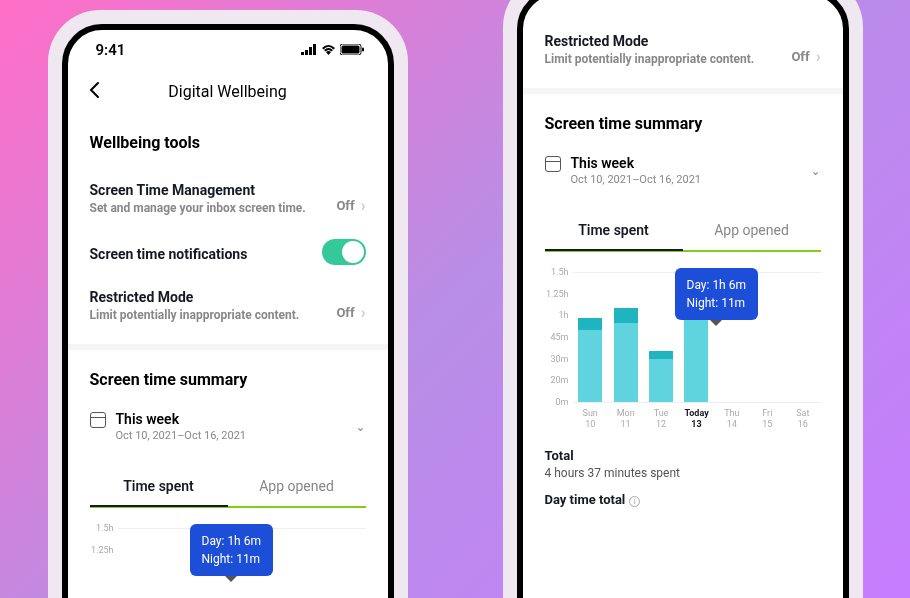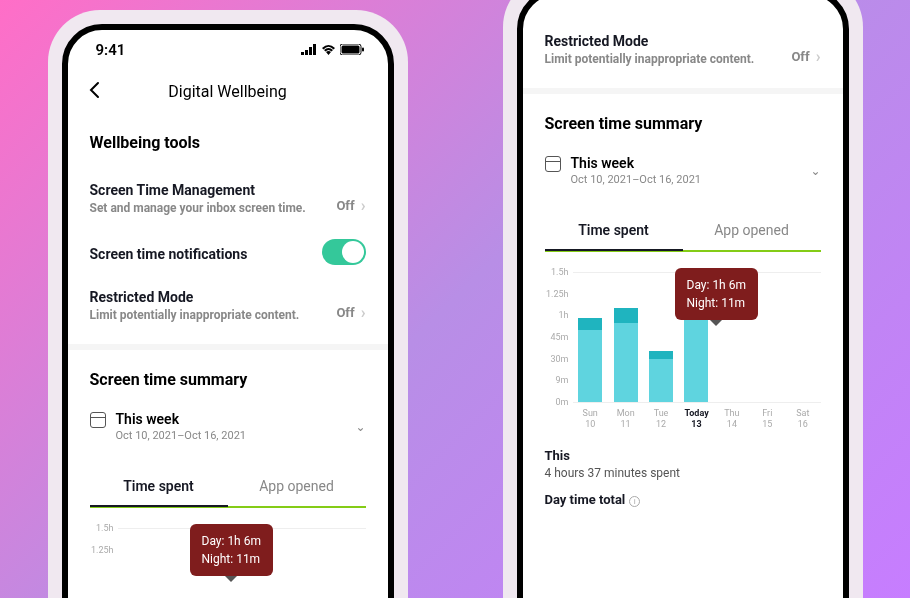--- a/index.html
+++ b/index.html
@@ -179,21 +179,21 @@
     .x-axis {
       display: flex;
       justify-content: space-around;
       padding-left: 28px;
       margin-top: 6px;
     }
     .x-label { font-size: 9px; color: #aaa; text-align: center; width: 24px; line-height: 1.2; }
     .x-label.active { color: #161823; font-weight: 700; }
     .tooltip {
       position: absolute;
-      background: #7f1d1d;
+      background: #1d4ed8;
       color: #fff;
       padding: 8px 12px;
       border-radius: 6px;
       font-size: 12px;
       line-height: 1.5;
       z-index: 10;
     }
     .tooltip::after {
       content: '';
       position: absolute;
@@ -367,21 +367,21 @@
       </div>
 
       <div class="chart-container">
         <div class="chart-area">
           <div class="y-axis">
             <span class="y-label" style="top:0%">1.5h</span>
             <span class="y-label" style="top:16.6%">1.25h</span>
             <span class="y-label" style="top:33.3%">1h</span>
             <span class="y-label" style="top:50%">45m</span>
             <span class="y-label" style="top:66.6%">30m</span>
-            <span class="y-label" style="top:83.3%">9m</span>
+            <span class="y-label" style="top:83.3%">20m</span>
             <span class="y-label" style="top:100%">0m</span>
           </div>
           <div class="grid-line" style="top:0%"></div>
           <div class="grid-line" style="top:100%"></div>
           <div class="bars-row" id="bars-row">
               <div class="bar-wrapper">
                 <div class="bar-night" style="height: 8.88889%;"></div>
                 <div class="bar-day" style="height: 55.5556%;"></div>
               </div>
               <div class="bar-wrapper">
@@ -410,21 +410,21 @@
             <div class="x-label">Mon<br>11</div>
             <div class="x-label">Tue<br>12</div>
             <div class="x-label active">Today<br>13</div>
             <div class="x-label">Thu<br>14</div>
             <div class="x-label">Fri<br>15</div>
             <div class="x-label">Sat<br>16</div>
           </div>
       </div>
 
       <div class="totals">
-        <div class="total-label">This</div>
+        <div class="total-label">Total</div>
         <div class="total-value">4 hours 37 minutes spent</div>
         <div class="total-row-label">
           <span class="total-label">Day time total</span>
           <span class="info-icon">i</span>
         </div>
       </div>
     </div>
   </div>
 </div>
 

